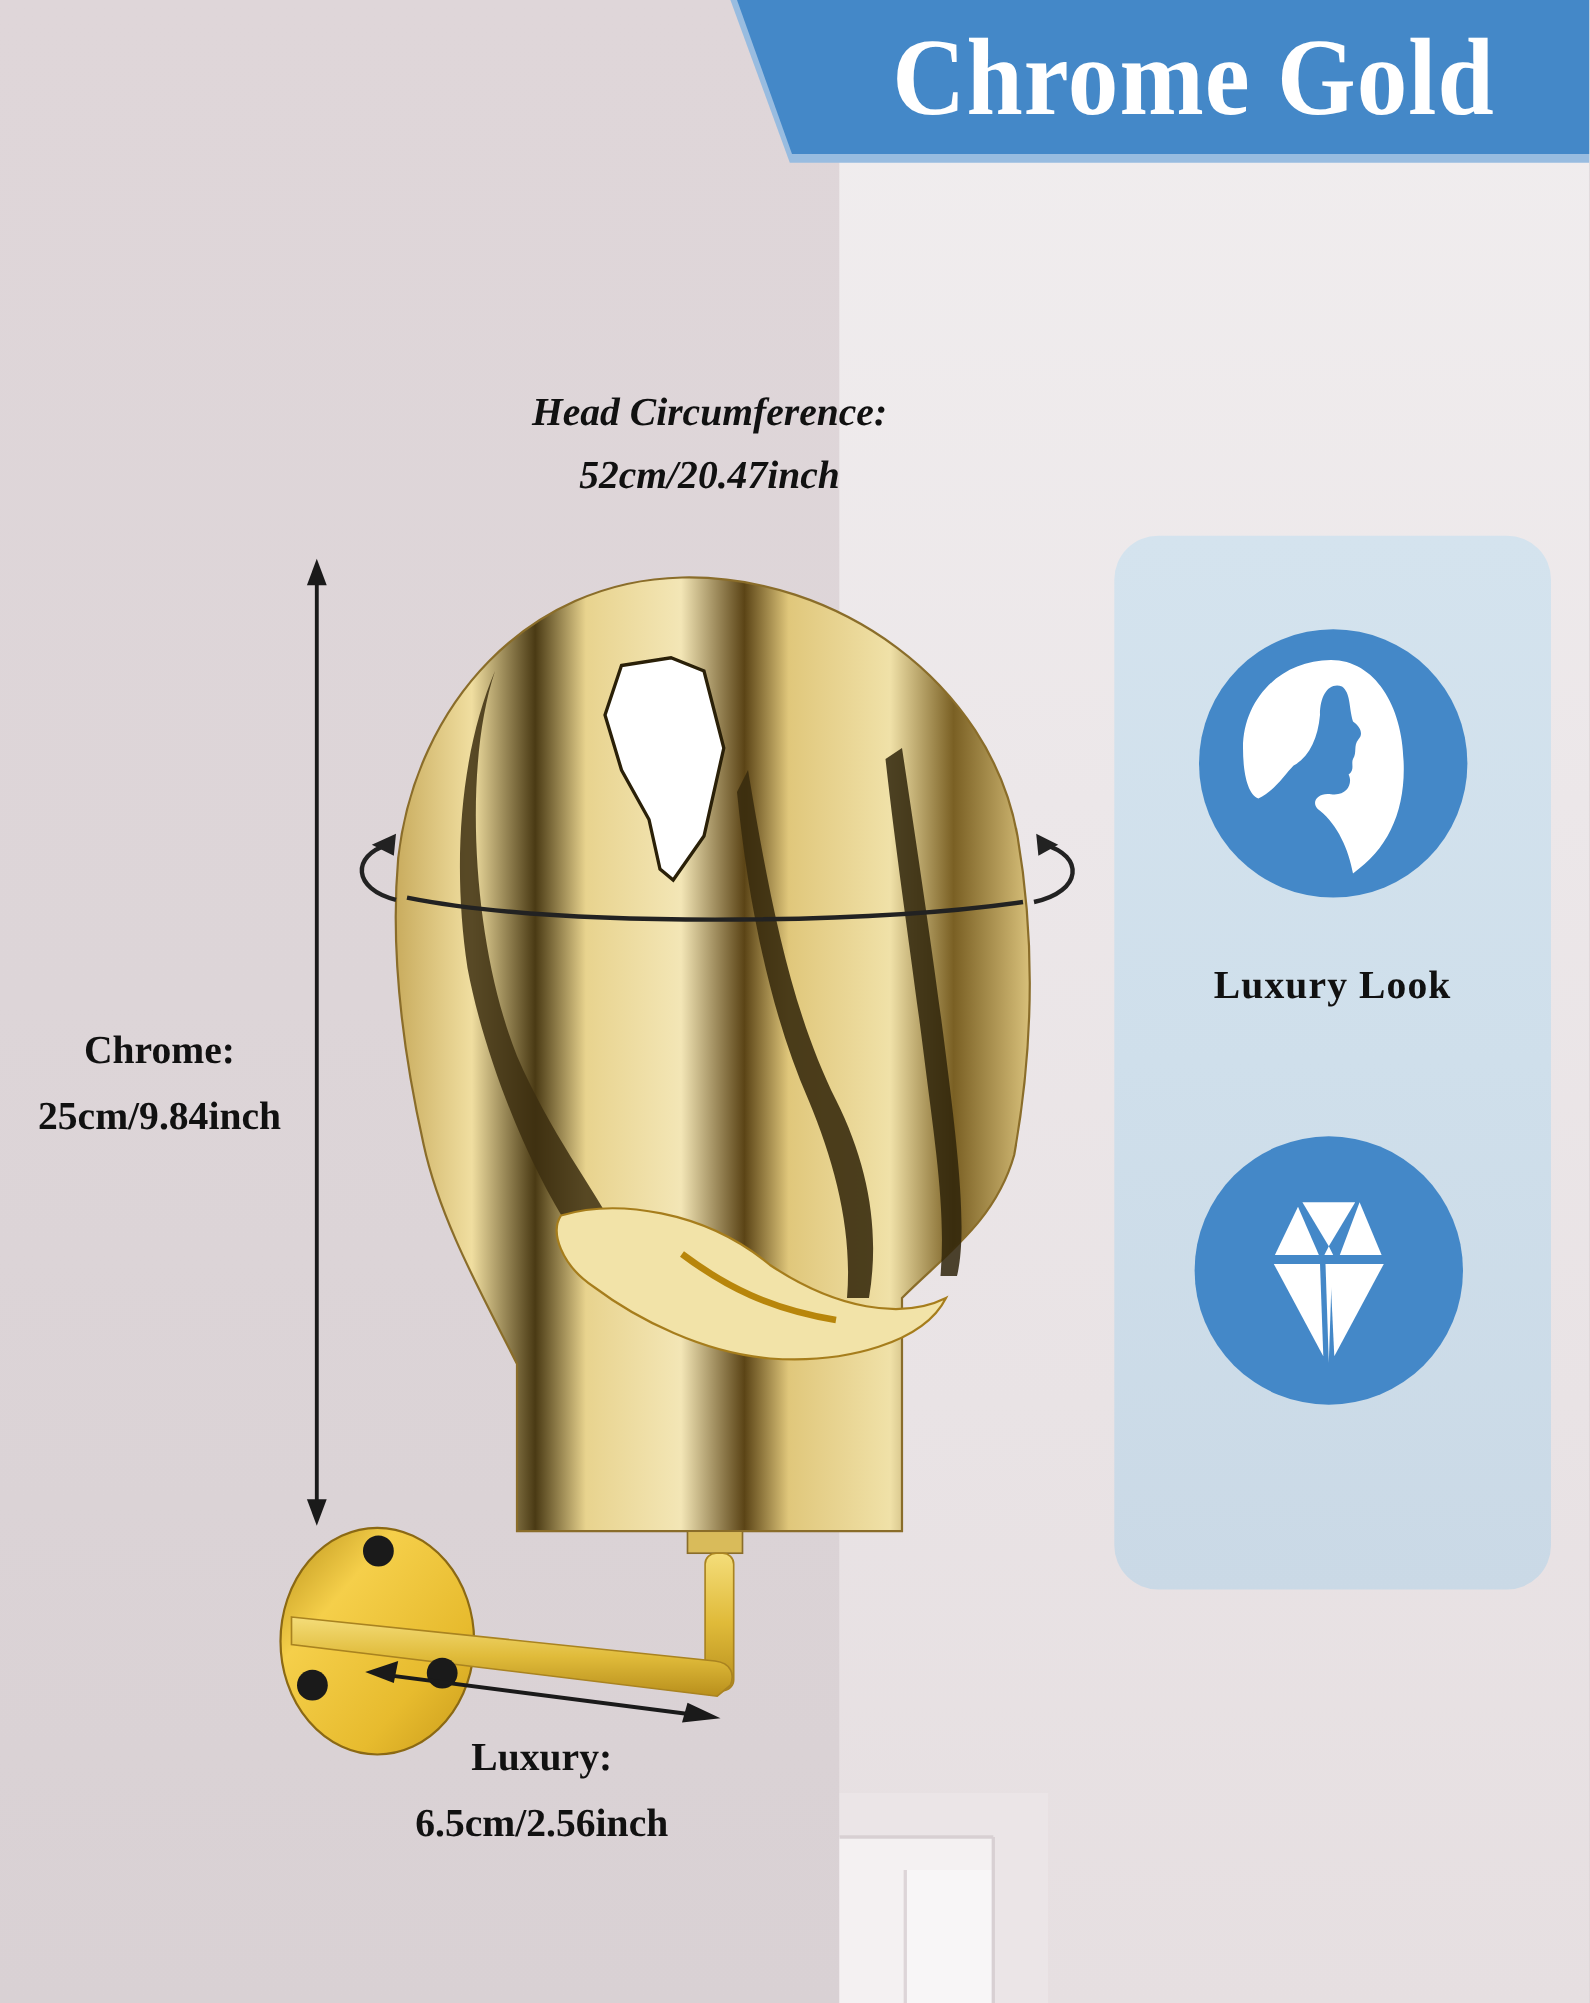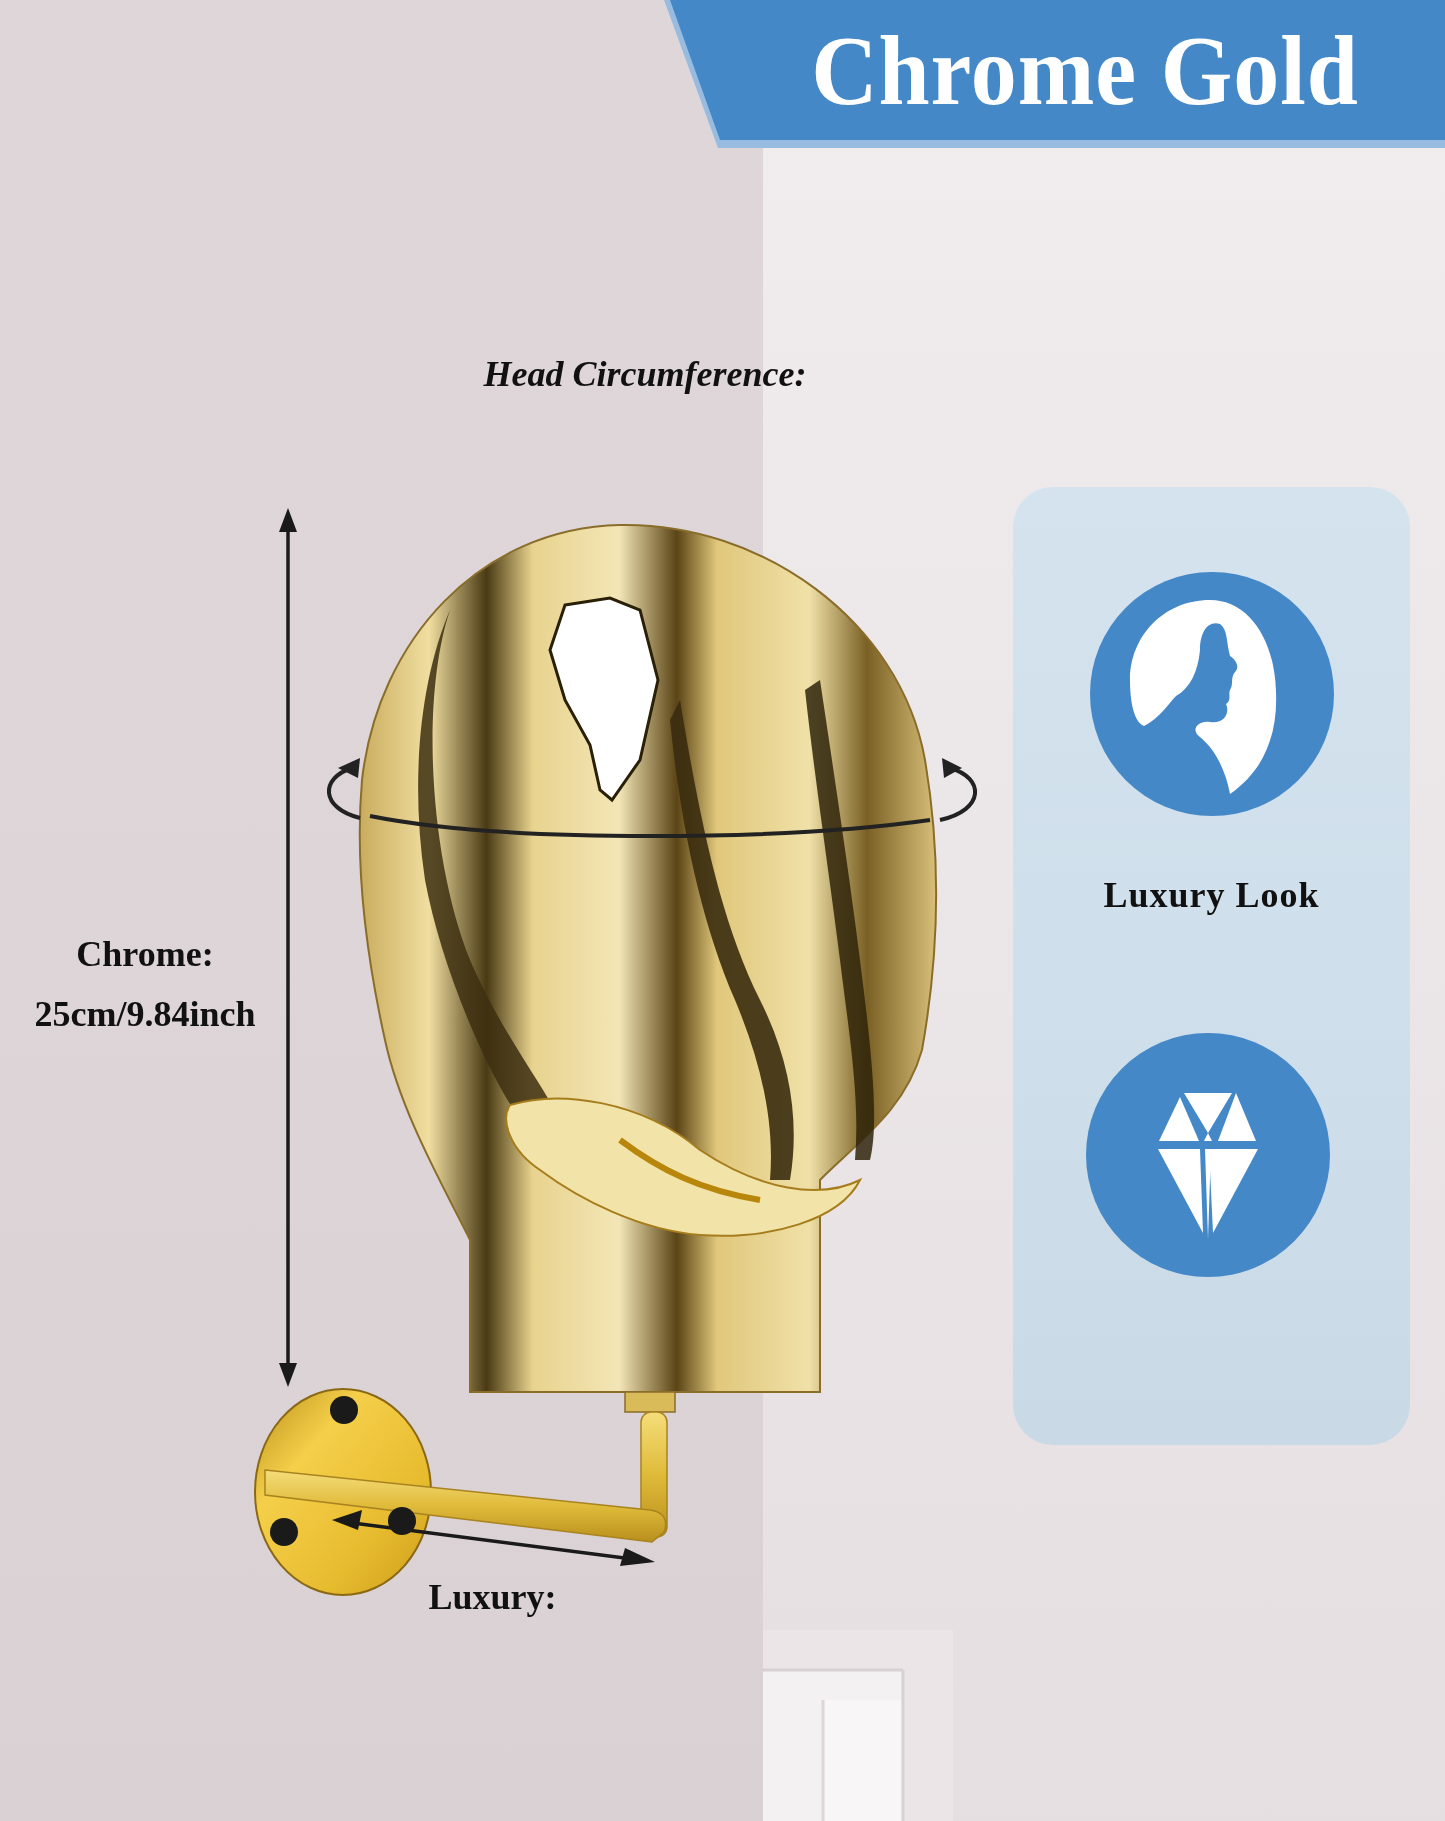--- a/index.html
+++ b/index.html
@@ -104,29 +104,31 @@
 
   <g>
     <line x1="345" y1="1522" x2="640" y2="1560" stroke="#1a1a1a" stroke-width="3.5"></line>
     <polygon points="332,1520 362,1510 358,1530" fill="#1a1a1a"></polygon>
     <polygon points="655,1562 625,1548 620,1566" fill="#1a1a1a"></polygon>
   </g>
 </svg>
 
 <div class="label" style="left:440px;top:352px;width:410px;font-style:italic;">
   <div>Head Circumference:</div>
+  <div style="margin-top:14px;">52cm/20.47inch</div>
 </div>
 
 <div class="label" style="left:10px;top:932px;width:270px;">
   <div>Chrome:</div>
   <div style="margin-top:16px;text-align:center;">25cm/9.84inch</div>
 </div>
 
 <div class="label" style="left:340px;top:1575px;width:305px;">
   <div>Luxury:</div>
+  <div style="margin-top:16px;">6.5cm/2.56inch</div>
 </div>
 
 <div class="panel">
   <div class="feature-circle" style="left:77px;top:85px;">
     <svg width="244" height="244" viewBox="0 0 244 244">
       <path d="M120,28 C160,28 185,70 186,120 C188,165 172,200 140,222 C136,200 126,178 110,165 C100,158 108,148 120,150 C135,152 140,140 136,132 C142,128 138,122 140,118 C144,112 140,106 145,100 C150,95 146,88 140,84 C136,70 138,58 130,52 C118,48 110,60 110,78 C108,100 100,116 86,124 C78,132 70,146 54,154 C44,150 40,130 40,108 C40,64 74,28 120,28 Z" fill="#ffffff"></path>
     </svg>
   </div>
   <div class="feature-label" style="top:385px;">Luxury Look</div>
 

